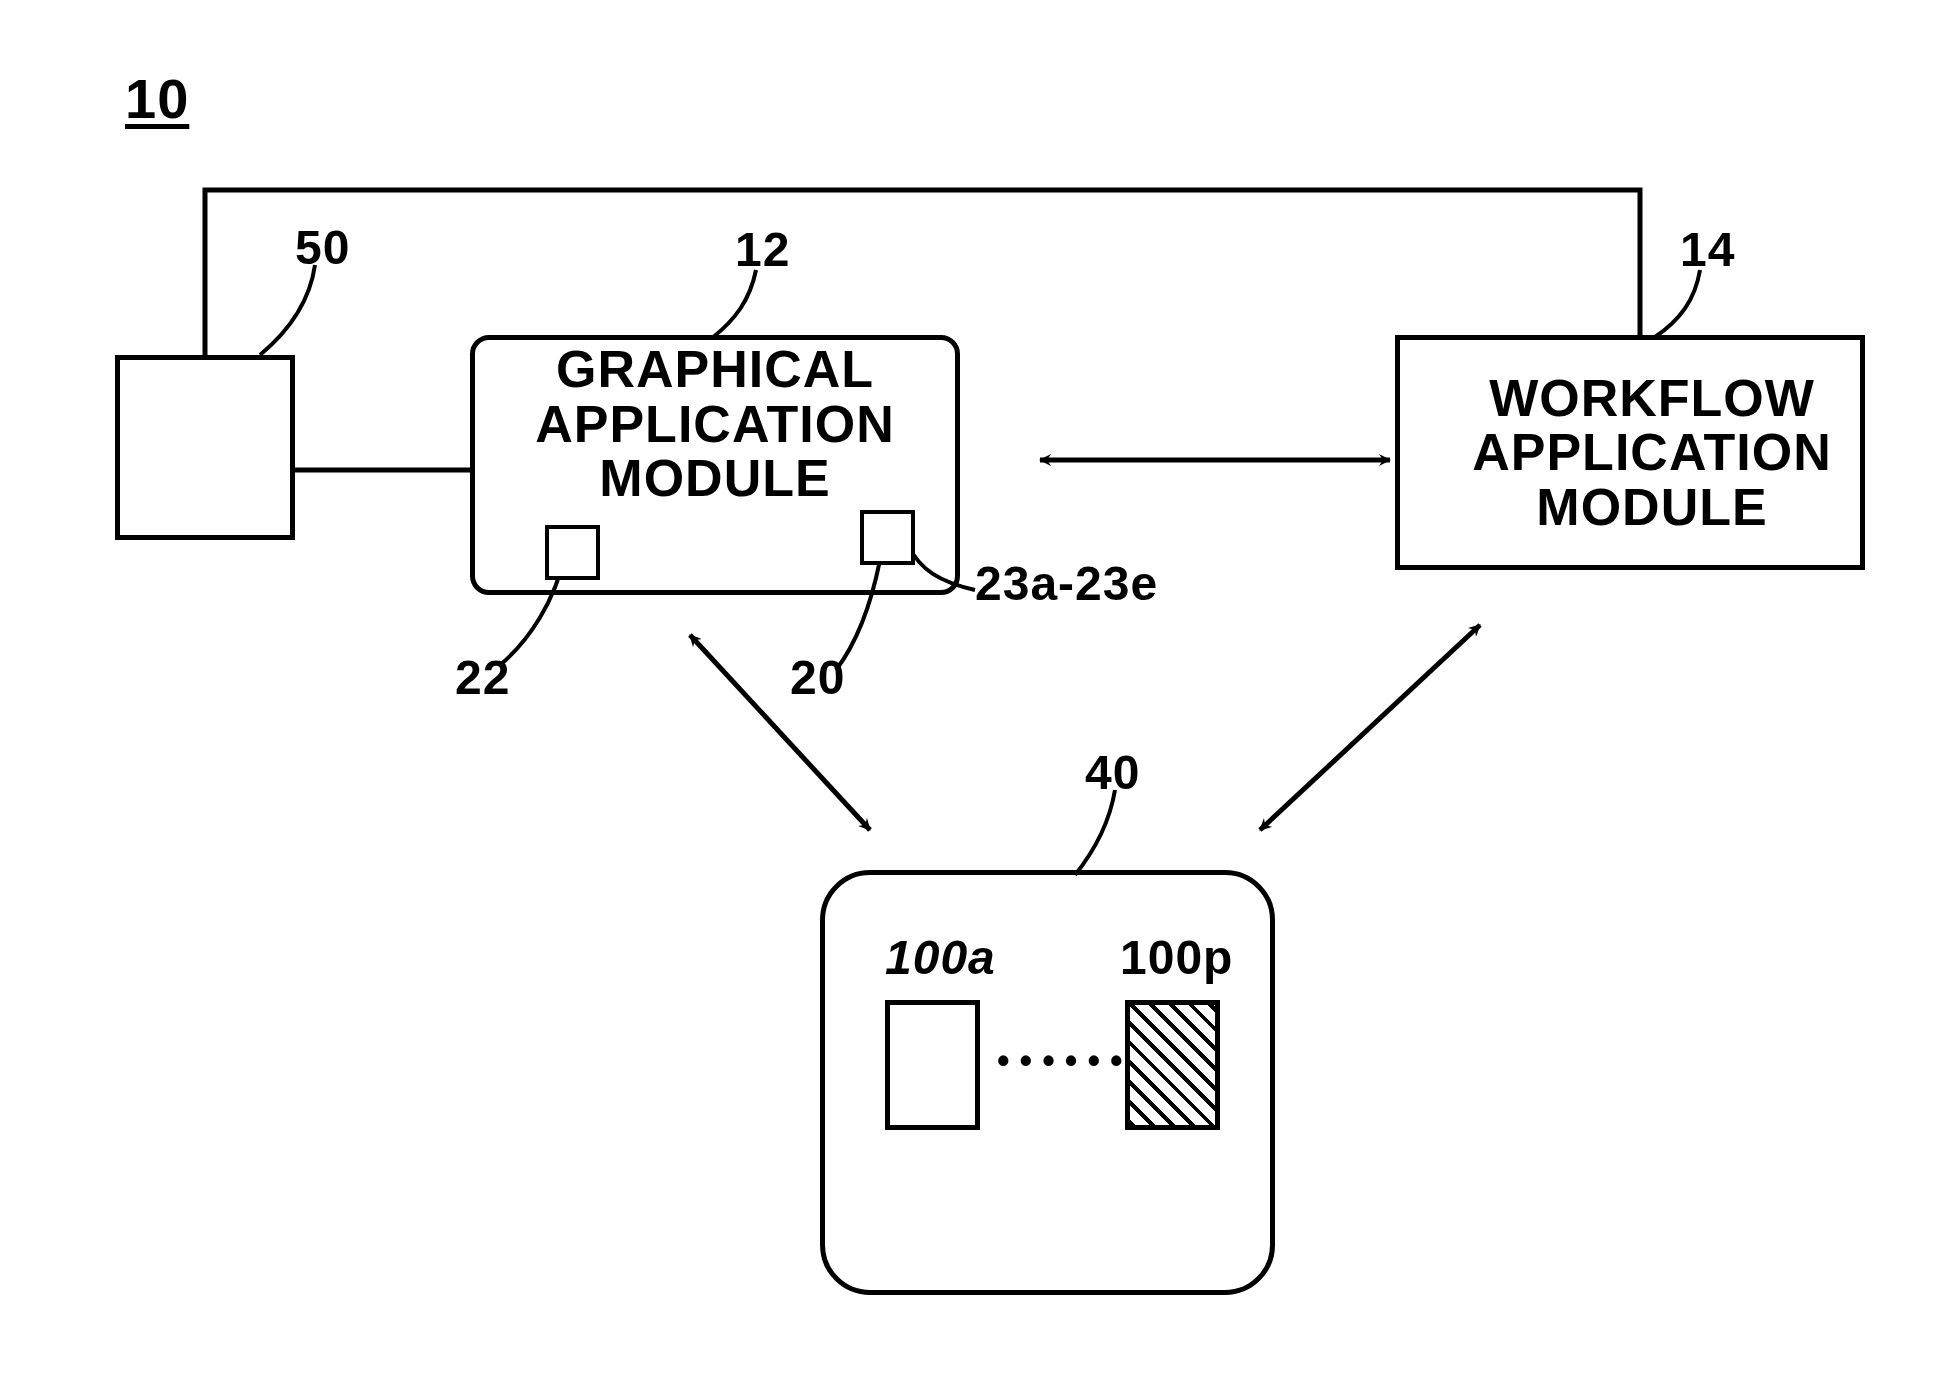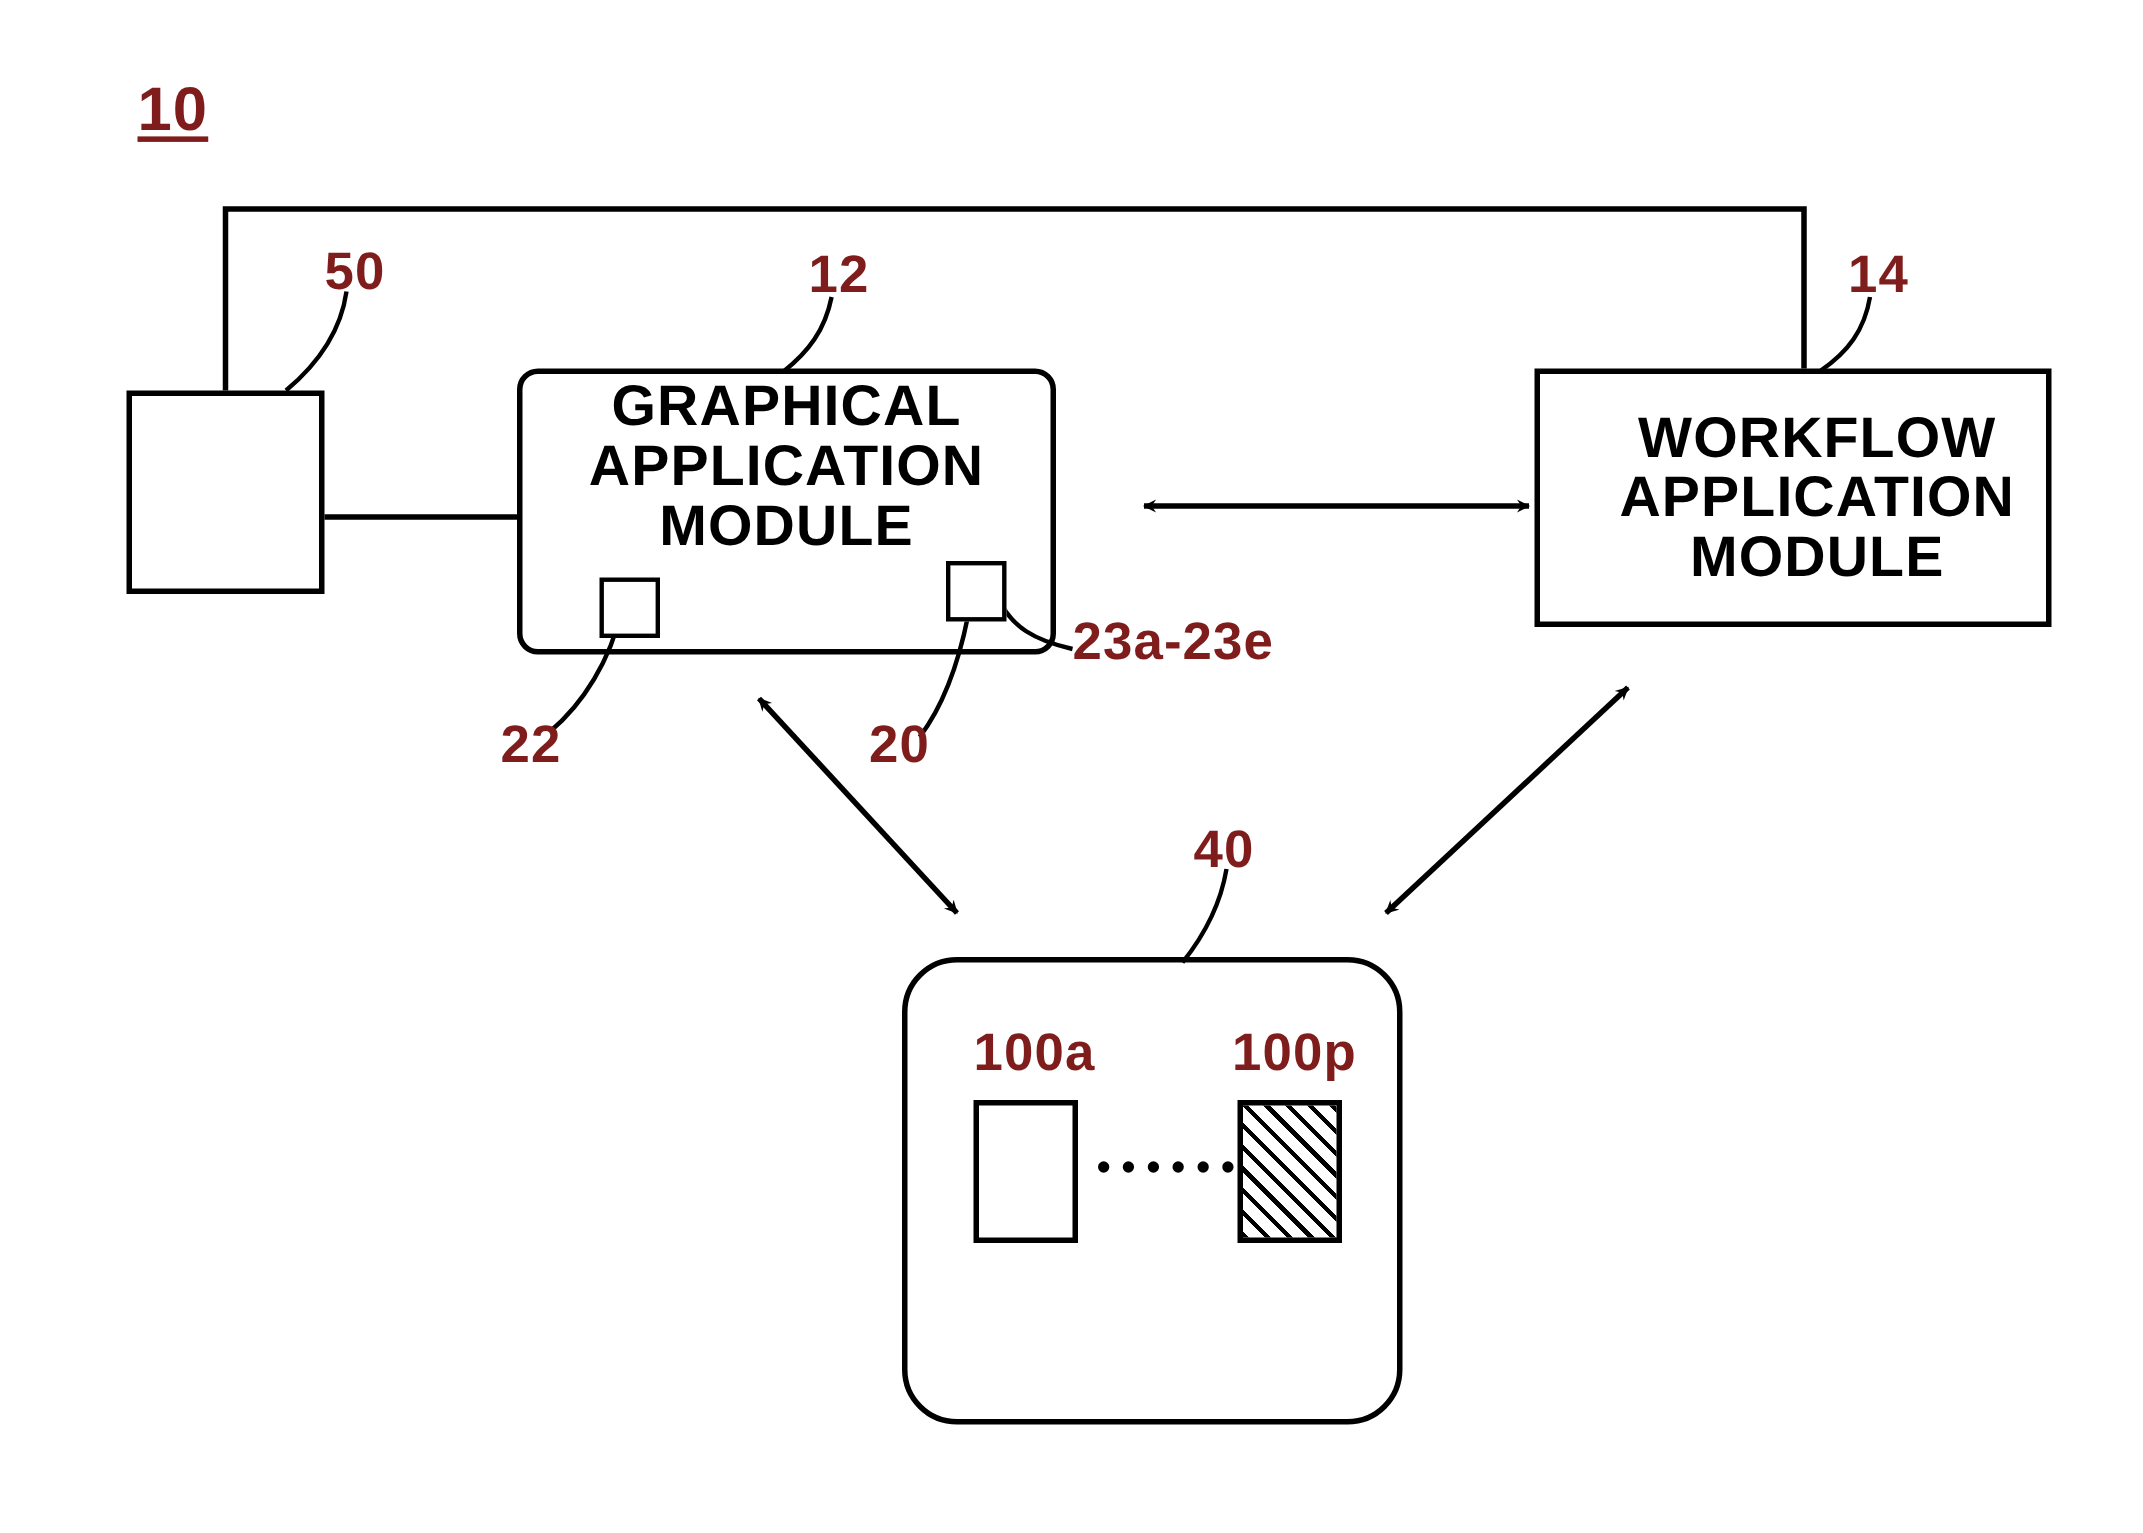--- a/index.html
+++ b/index.html
@@ -30,21 +30,21 @@
     position: absolute;
     border: 4px solid #000;
     box-sizing: border-box;
     background: #fff;
   }
   .label {
     position: absolute;
     font-size: 48px;
     font-weight: 600;
     letter-spacing: 1px;
-    color: #7f1d1d;
+    color: #000000;
     white-space: nowrap;
     font-stretch: condensed;
   }
   .module-text {
     text-align: center;
     font-size: 52px;
     font-weight: 700;
     letter-spacing: 1px;
     font-stretch: condensed;
     line-height: 1.05;
@@ -121,21 +121,21 @@
   <div class="box" style="left:1395px; top:335px; width:470px; height:235px; display:flex; flex-direction:column; align-items:center; justify-content:center;padding-left:44px;">
     <div class="module-text">WORKFLOW</div>
     <div class="module-text">APPLICATION</div>
     <div class="module-text">MODULE</div>
   </div>
   <div class="label" style="left:1680px; top:222px;">14</div>
 
   <div class="rbox" style="left:820px; top:870px; width:455px; height:425px;"></div>
   <div class="label" style="left:1085px; top:745px;">40</div>
 
-  <div class="label" style="left:885px; top:930px;">100a</div>
+  <div class="label" style="left:885px; top:930px;font-style:italic;">100a</div>
   <div class="smallbox" style="left:885px; top:1000px; width:95px; height:130px; border-width:5px;"></div>
 
   <div class="dots" style="left:997px; top:1040px;">••••••</div>
 
   <div class="label" style="left:1120px; top:930px;">100p</div>
   <div class="smallbox hatch" style="left:1125px; top:1000px; width:95px; height:130px; border-width:5px;"></div>
 
 </div>
 
 </body></html>

